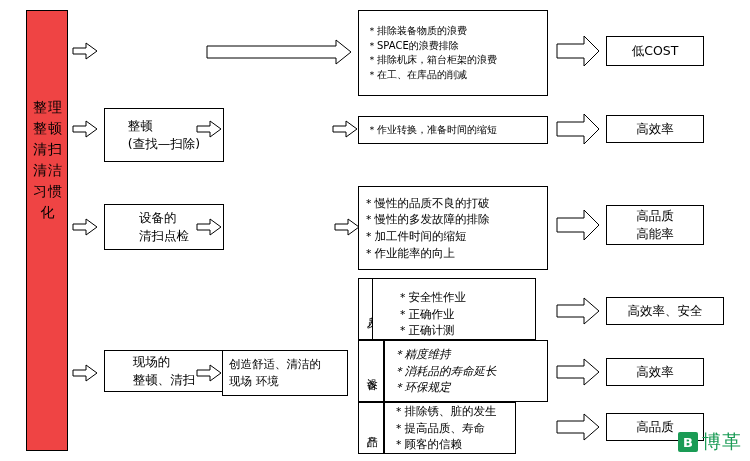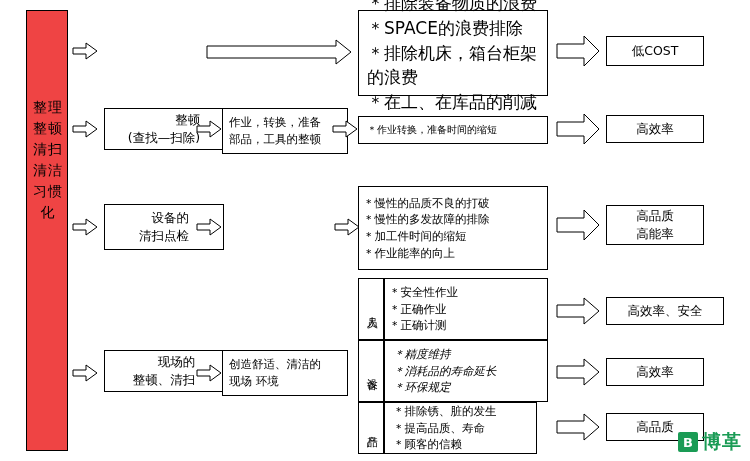--- a/index.html
+++ b/index.html
@@ -18,21 +18,21 @@
     overflow: hidden;
   }
   .box {
     position: absolute;
     border: 1px solid #000000;
     background: #ffffff;
     box-sizing: border-box;
     display: flex;
     align-items: center;
     justify-content: center;
-    text-align: right;
+    text-align: left;
     color: #000000;
   }
   .box.left-align {
     justify-content: flex-start;
     text-align: left;
   }
   .cell-text {
     display: block;
     white-space: pre-line;
     line-height: 1.45;
@@ -83,21 +83,21 @@
     font-size: 13px;
     font-weight: bold;
     display: flex;
     align-items: center;
     justify-content: center;
     border-radius: 2px;
   }
   .wm .wm-text {
     color: #1a9b55;
     font-size: 19px;
-    font-weight: bold;
+    font-weight: normal;
     letter-spacing: 1px;
   }
   
   .vlabel {
     position: absolute;
     border: 1px solid #000000;
     box-sizing: border-box;
     background: #ffffff;
     display: flex;
     align-items: center;
@@ -127,21 +127,21 @@
     </svg>
   </div>
 
 
   <div class="arrow" style="left:206px; top:38px;">
     <svg width="146" height="28" viewBox="0 0 146 28">
       <polygon points="1,8 130,8 130,2 145,14 130,26 130,20 1,20" fill="#ffffff" stroke="#000000" stroke-width="1"></polygon>
     </svg>
   </div>
 
-  <div class="box left-align" style="left:358px; top:10px; width:190px; height:86px; padding-left:8px; font-size:17px;">
+  <div class="box left-align" style="left:358px; top:10px; width:190px; height:86px; padding-left:8px; font-size:10px;">
     <span class="cell-text">＊排除装备物质的浪费
 ＊SPACE的浪费排除
 ＊排除机床，箱台柜架的浪费
 ＊在工、在库品的削减</span>
   </div>
 
   <div class="arrow" style="left:556px; top:34px;">
     <svg width="44" height="34" viewBox="0 0 44 34">
       <polygon points="1,10 28,10 28,2 43,17 28,32 28,24 1,24" fill="#ffffff" stroke="#000000" stroke-width="1"></polygon>
     </svg>
@@ -150,35 +150,31 @@
   <div class="box" style="left:606px; top:36px; width:98px; height:30px; font-size:12.5px;">
     <span class="cell-text">低COST</span>
   </div>
 
   <div class="arrow" style="left:72px; top:120px;">
     <svg width="26" height="18" viewBox="0 0 26 18">
       <polygon points="1,6 14,6 14,1 25,9 14,17 14,12 1,12" fill="#ffffff" stroke="#000000" stroke-width="1"></polygon>
     </svg>
   </div>
 
-  <div class="box" style="left:104px; top:108px; width:120px; height:42px; font-size:12.5px;">
+  <div class="box" style="left:104px; top:108px; width:120px; height:54px; font-size:12.5px;">
     <span class="cell-text">整顿
 (查找—扫除)</span>
   </div>
 
   <div class="arrow" style="left:196px; top:120px;">
     <svg width="26" height="18" viewBox="0 0 26 18">
       <polygon points="1,6 14,6 14,1 25,9 14,17 14,12 1,12" fill="#ffffff" stroke="#000000" stroke-width="1"></polygon>
     </svg>
   </div>
 
-  <div class="box left-align" style="left:222px; top:108px; width:126px; height:46px; padding-left:6px; font-size:11.5px;">
-    <span class="cell-text">作业，转换，准备
-部品，工具的整顿</span>
-  </div>
 
   <div class="arrow" style="left:332px; top:120px;">
     <svg width="26" height="18" viewBox="0 0 26 18">
       <polygon points="1,6 14,6 14,1 25,9 14,17 14,12 1,12" fill="#ffffff" stroke="#000000" stroke-width="1"></polygon>
     </svg>
   </div>
 
   <div class="box left-align" style="left:358px; top:116px; width:190px; height:28px; padding-left:8px; font-size:10px;">
     <span class="cell-text">＊作业转换，准备时间的缩短</span>
   </div>
@@ -253,21 +249,21 @@
   </div>
 
   <div class="box left-align" style="left:222px; top:350px; width:126px; height:46px; padding-left:6px; font-size:11.5px;">
     <span class="cell-text">创造舒适、清洁的
 现场 环境</span>
   </div>
 
   <div class="vlabel" style="left:358px; top:278px; width:26px; height:62px;">
     <span>人员</span>
   </div>
-  <div class="box left-align" style="left:384px; top:278px; width:164px; height:62px; padding-left:4px; font-size:11.5px;">
+  <div class="box left-align" style="left:372px; top:278px; width:164px; height:62px; padding-left:24px; font-size:11.5px;align-items:flex-end;">
     <span class="cell-text">＊安全性作业
 ＊正确作业
 ＊正确计测</span>
   </div>
   <div class="arrow" style="left:556px; top:296px;">
     <svg width="44" height="30" viewBox="0 0 44 30">
       <polygon points="1,9 28,9 28,2 43,15 28,28 28,21 1,21" fill="#ffffff" stroke="#000000" stroke-width="1"></polygon>
     </svg>
   </div>
   <div class="box" style="left:606px; top:297px; width:118px; height:28px; font-size:12.5px;">
@@ -287,21 +283,21 @@
       <polygon points="1,9 28,9 28,2 43,15 28,28 28,21 1,21" fill="#ffffff" stroke="#000000" stroke-width="1"></polygon>
     </svg>
   </div>
   <div class="box" style="left:606px; top:358px; width:98px; height:28px; font-size:12.5px;">
     <span class="cell-text">高效率</span>
   </div>
 
   <div class="vlabel" style="left:358px; top:402px; width:26px; height:52px;">
     <span>产品</span>
   </div>
-  <div class="box left-align" style="left:384px; top:402px; width:153px; height:52px; padding-left:8px; font-size:11.5px;">
+  <div class="box left-align" style="left:384px; top:402px; width:132px; height:52px; padding-left:8px; font-size:11.5px;">
     <span class="cell-text">＊排除锈、脏的发生
 ＊提高品质、寿命
 ＊顾客的信赖</span>
   </div>
   <div class="arrow" style="left:556px; top:412px;">
     <svg width="44" height="30" viewBox="0 0 44 30">
       <polygon points="1,9 28,9 28,2 43,15 28,28 28,21 1,21" fill="#ffffff" stroke="#000000" stroke-width="1"></polygon>
     </svg>
   </div>
   <div class="box" style="left:606px; top:413px; width:98px; height:28px; font-size:12.5px;">

